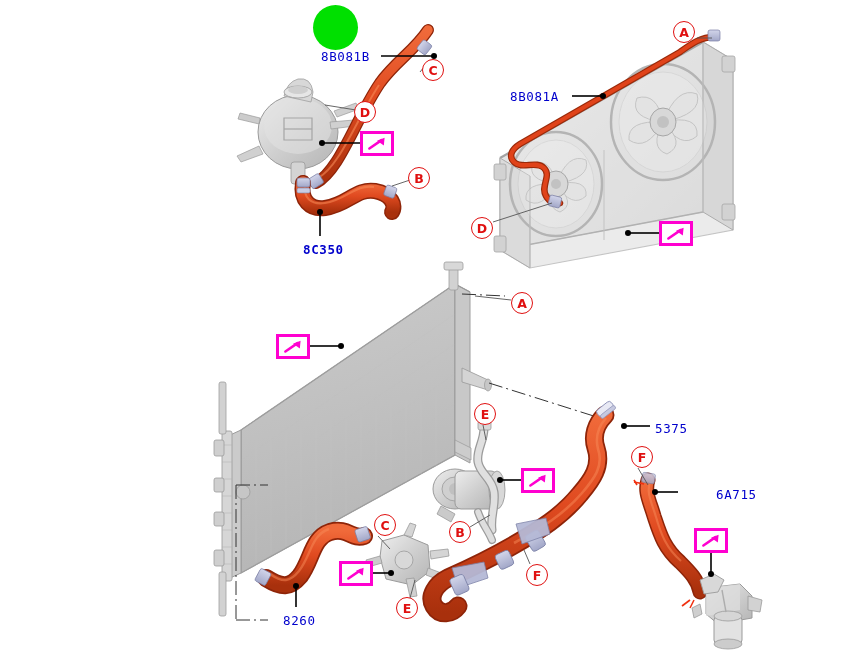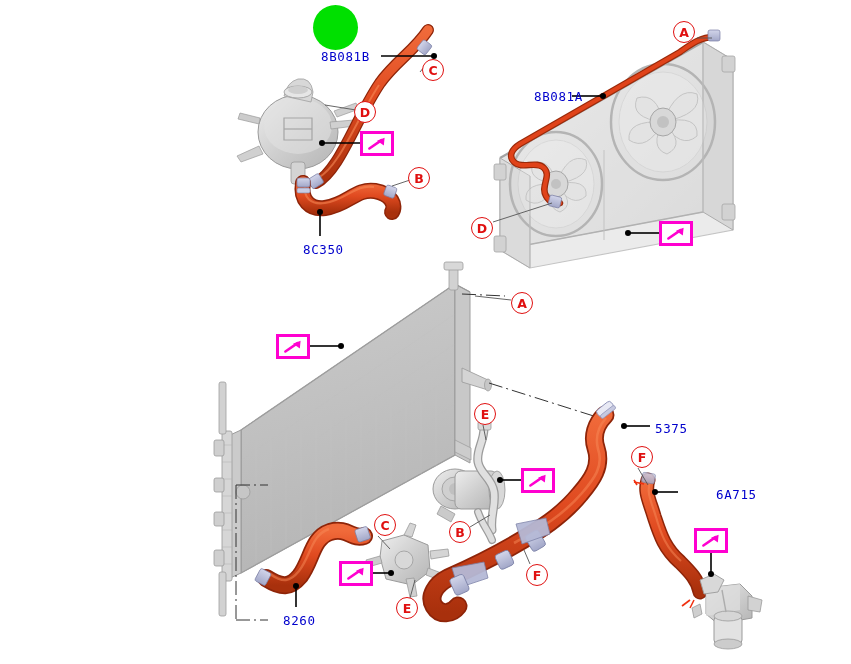--- a/index.html
+++ b/index.html
@@ -338,22 +338,22 @@
         <circle cx="391" cy="573" r="3" fill="#000"></circle>
         <line x1="711" y1="553" x2="711" y2="574" stroke="#000" stroke-width="1.6"></line>
         <circle cx="711" cy="574" r="3" fill="#000"></circle>
       </g>
   </svg>
 
   <div class="greendot" id="green-highlight" style="left: 313px; top: 5px; width: 45px; height: 45px; background: rgb(0, 224, 0);"></div>
 
   <div id="labels-root">
       <div class="part-label" style="left: 321px; top: 49px;">8B081B</div>
-      <div class="part-label" style="left: 534px; top: 89px;">8B081A</div>
-      <div class="part-label" style="left: 303px; top: 242px;">8C350</div>
+      <div class="part-label" style="left: 510px; top: 89px;">8B081A</div>
+      <div class="part-label" style="left: 303px; top: 242px; font-weight: bold;">8C350</div>
       <div class="part-label" style="left: 283px; top: 613px;">8260</div>
       <div class="part-label" style="left: 655px; top: 421px;">5375</div>
       <div class="part-label" style="left: 684px; top: 487px; margin-left: 32px;">6A715</div>
     </div>
   <div id="callouts-root">
       <div class="callout" style="left: 673px; top: 21px;">A</div>
       <div class="callout" style="left: 422px; top: 59px;">C</div>
       <div class="callout" style="left: 354px; top: 101px;">D</div>
       <div class="callout" style="left: 408px; top: 167px;">B</div>
       <div class="callout" style="left: 471px; top: 217px;">D</div>

